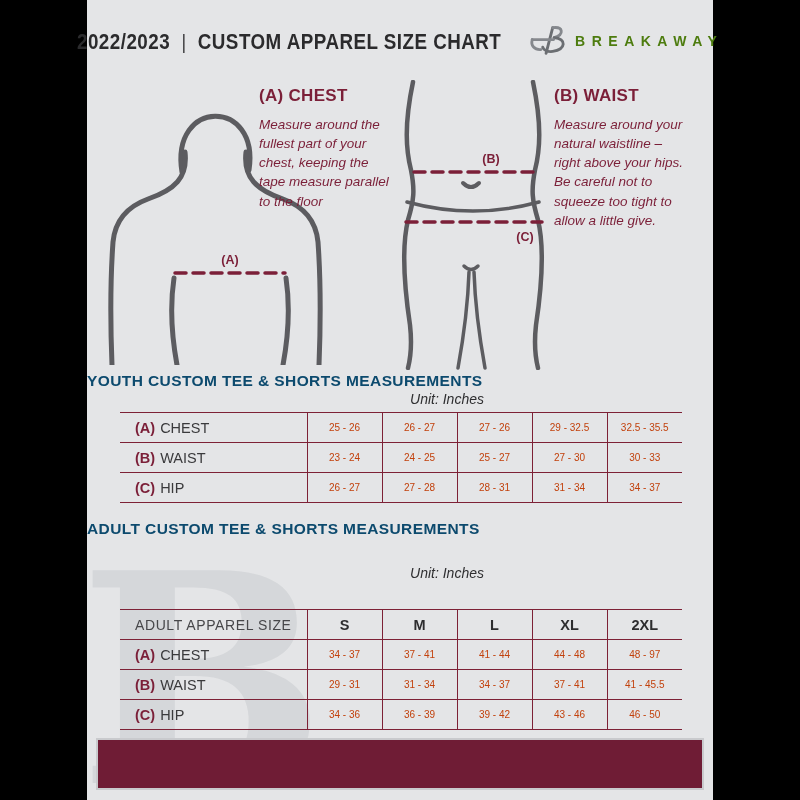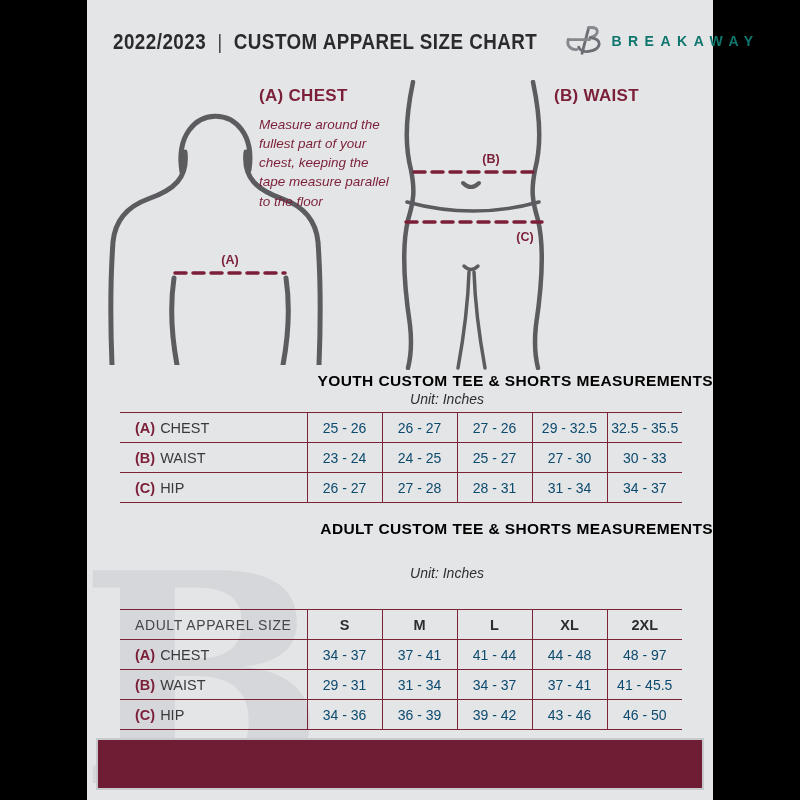--- a/index.html
+++ b/index.html
@@ -2,42 +2,42 @@
 <html><head>
 <meta charset="utf-8">
 <style>
   html,body{margin:0;padding:0;background:#000;}
   .canvas{position:relative;width:800px;height:800px;background:#000;overflow:hidden;
           font-family:"Liberation Sans", sans-serif;}
   .page{position:absolute;left:87px;top:0;width:626px;height:800px;background:#e4e5e7;}
 
   
   .hdr{position:absolute;left:0;top:18px;width:626px;height:46px;display:flex;
-       align-items:center;justify-content:flex-start;padding:0 26px;box-sizing:border-box;}
+       align-items:center;justify-content:center;padding:0 26px;box-sizing:border-box;}
   .hdr-title{display:flex;align-items:center;gap:12px;color:#2b2b2d;font-weight:700;
              font-size:20px;letter-spacing:.5px;transform:scaleX(.94) scaleY(1.08);transform-origin:left center;white-space:nowrap;}
   .hdr-title .pipe{font-weight:400;color:#3c3c3e;font-size:19px;}
   .brand{display:flex;align-items:center;gap:9px;}
-  .brand-name{font-size:14px;font-weight:700;letter-spacing:6.5px;color:#0f766e;}
+  .brand-name{font-size:14px;font-weight:700;letter-spacing:6.5px;color:#4d7c0f;}
 
   
   .guide{position:absolute;color:#7b1f38;}
   .guide h3{margin:0 0 9px 0;font-size:17px;font-weight:800;letter-spacing:.3px;}
   .guide p{margin:0;font-style:italic;font-size:13.5px;line-height:1.42;white-space:pre-line;}
 
   
-  .sec-title{position:absolute;width:626px;text-align:right;color:#000000;font-weight:700;
+  .sec-title{position:absolute;width:626px;text-align:left;color:#0c4a6e;font-weight:700;
              font-size:15.5px;letter-spacing:.4px;}
   .sec-unit{position:absolute;width:720px;text-align:center;color:#2f2f31;font-style:italic;font-size:14px;}
 
   
   table.size-table{position:absolute;left:33px;width:562px;border-collapse:collapse;table-layout:fixed;}
   .size-table td,.size-table th{height:29px;padding:0;border-top:1.5px solid #7d2136;
         border-bottom:1.5px solid #7d2136;text-align:center;vertical-align:middle;
-        font-size:14px;color:#0c4a6e;background:transparent;}
+        font-size:10px;color:#c2410c;background:transparent;}
   .size-table tr > *:not(:first-child){border-left:1.5px solid #7d2136;}
   .size-table th{font-weight:700;font-size:14.5px;color:#2d2d2f;}
   .size-table th.rowhead{font-weight:400;font-size:14px;color:#47474a;letter-spacing:.6px;}
   .size-table .rowhead,.size-table .rowlabel{text-align:left;padding-left:15px;}
   .size-table .rowlabel{font-size:14.5px;color:#3a3a3c;}
   .size-table .rk{color:#7b1f38;font-weight:800;margin-right:5px;}
   col.c-label{width:187px;} col.c-val{width:75px;}
 
   
   .footer-bar{position:absolute;left:9px;top:738px;width:604px;height:48px;background:#6f1c35;
@@ -109,20 +109,26 @@
       <div class="guide" style="left:172px;top:86px;width:175px;">
         <h3>(A) CHEST</h3>
         <p>Measure around the
 fullest part of your
 chest, keeping the
 tape measure parallel
 to the floor</p>
       </div>
       <div class="guide" style="left:467px;top:86px;width:155px;">
         <h3>(B) WAIST</h3>
+        <p>Measure around your
+natural waistline –
+right above your hips.
+Be careful not to
+squeeze too tight to
+allow a little give.</p>
       </div>
 
       <div class="sec-title" style="top:372px;">YOUTH CUSTOM TEE &amp; SHORTS MEASUREMENTS</div>
       <div class="sec-unit" style="top:391px;">Unit: Inches</div>
       <table class="size-table" style="top:412px;">
         <colgroup>
             <col class="c-label">
             <col class="c-val">
             <col class="c-val">
             <col class="c-val">

